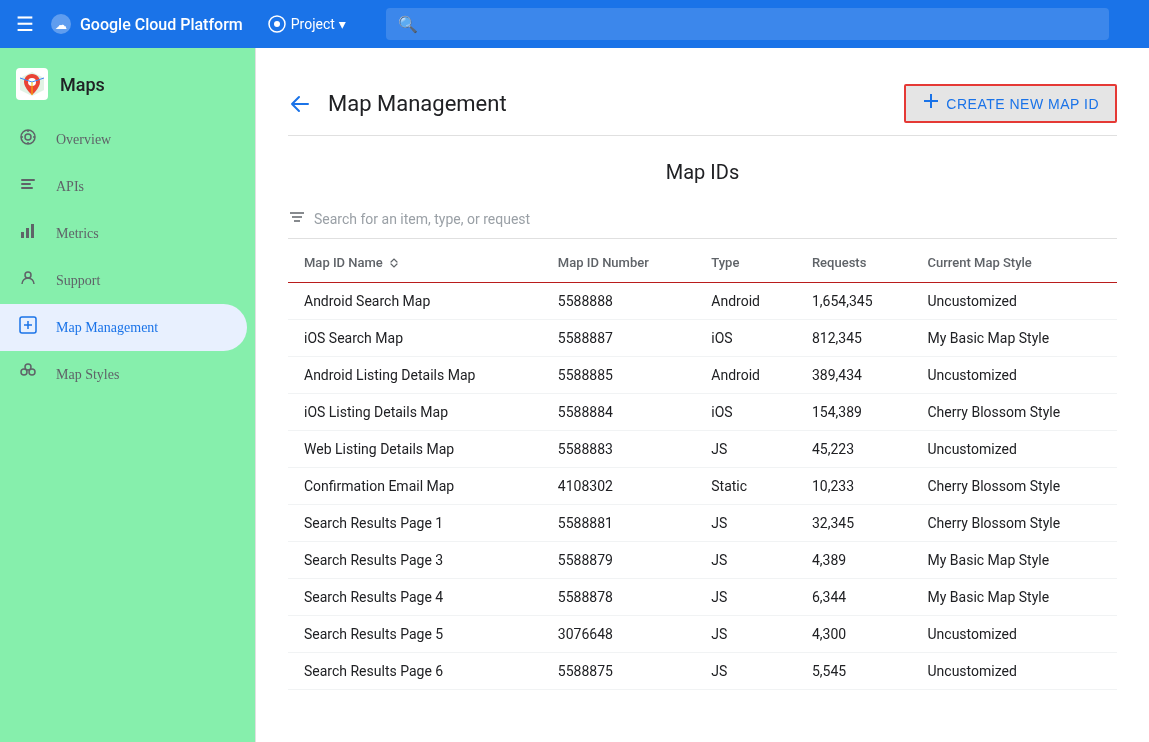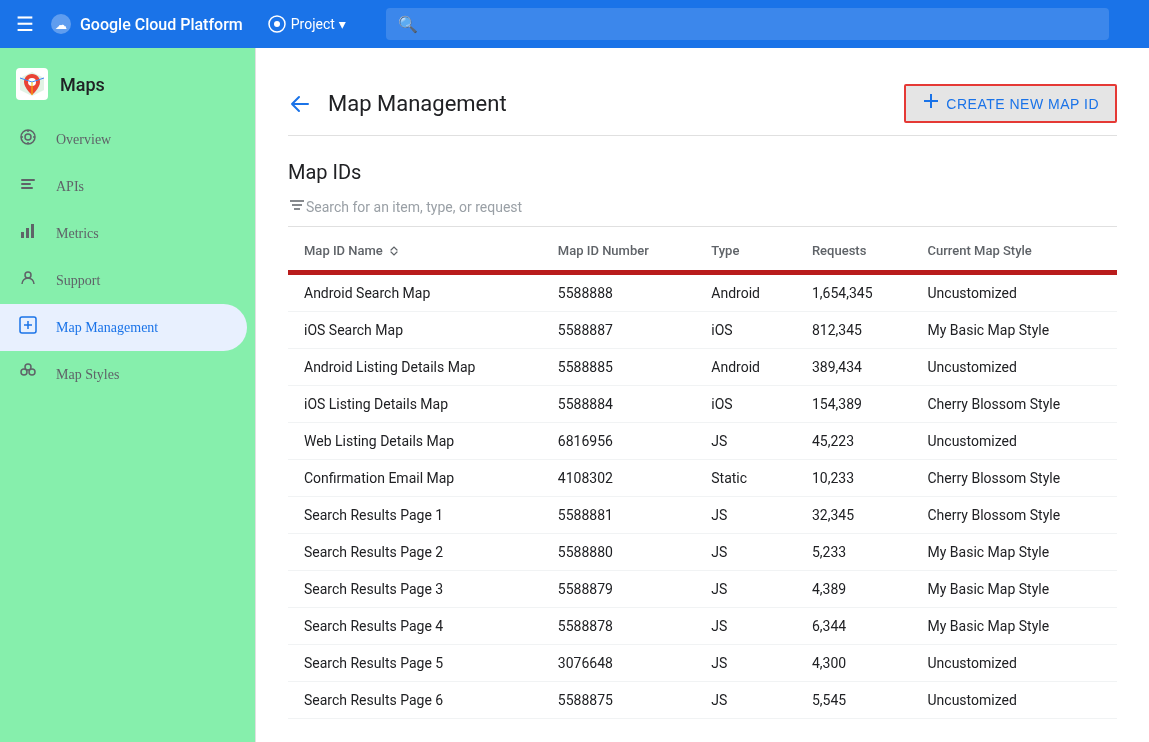--- a/index.html
+++ b/index.html
@@ -119,39 +119,40 @@
       padding: 6px 16px;
       font-size: 14px;
       font-weight: 500;
       cursor: pointer;
       border-radius: 2px;
       letter-spacing: 0.5px;
     }
     .create-btn-icon { color: #1a73e8; font-size: 18px; font-weight: bold; }
 
     
-    .section-title { font-size: 20px; font-weight: 400; margin-bottom: 4px; color: #202124; }
+    .section-title { font-size: 20px; font-weight: 400; margin-bottom: 16px; color: #202124; text-align: center; }
 
     .search-bar {
       display: flex;
       align-items: center;
+      gap: 8px;
       padding: 8px 0;
       border-bottom: 1px solid #e0e0e0;
       margin-bottom: 4px;
       color: #5f6368;
     }
     .search-bar-icon { font-size: 18px; }
     .search-bar-placeholder { color: #9aa0a6; font-size: 14px; }
 
     table {
       width: 100%;
       border-collapse: collapse;
     }
     thead tr {
-      border-bottom: 5px solid #b91c1c;
+      border-bottom: 1px solid #b91c1c;
     }
     th {
       text-align: left;
       padding: 12px 16px;
       font-size: 13px;
       font-weight: 500;
       color: #5f6368;
       white-space: nowrap;
     }
     td {
@@ -348,47 +349,40 @@
     </tr>
           <tr>
       <td>iOS Listing Details Map</td>
       <td>5588884</td>
       <td>iOS</td>
       <td>154,389</td>
       <td>Cherry Blossom Style</td>
     </tr>
           <tr>
       <td>Web Listing Details Map</td>
-      <td>6816956</td>
+      <td>5588883</td>
       <td>JS</td>
       <td>45,223</td>
       <td>Uncustomized</td>
     </tr>
           <tr>
       <td>Confirmation Email Map</td>
       <td>4108302</td>
       <td>Static</td>
       <td>10,233</td>
       <td>Cherry Blossom Style</td>
     </tr>
           <tr>
       <td>Search Results Page 1</td>
       <td>5588881</td>
       <td>JS</td>
       <td>32,345</td>
       <td>Cherry Blossom Style</td>
     </tr>
           <tr>
-      <td>Search Results Page 2</td>
-      <td>5588880</td>
-      <td>JS</td>
-      <td>5,233</td>
-      <td>My Basic Map Style</td>
-    </tr>
-          <tr>
       <td>Search Results Page 3</td>
       <td>5588879</td>
       <td>JS</td>
       <td>4,389</td>
       <td>My Basic Map Style</td>
     </tr>
           <tr>
       <td>Search Results Page 4</td>
       <td>5588878</td>
       <td>JS</td>

